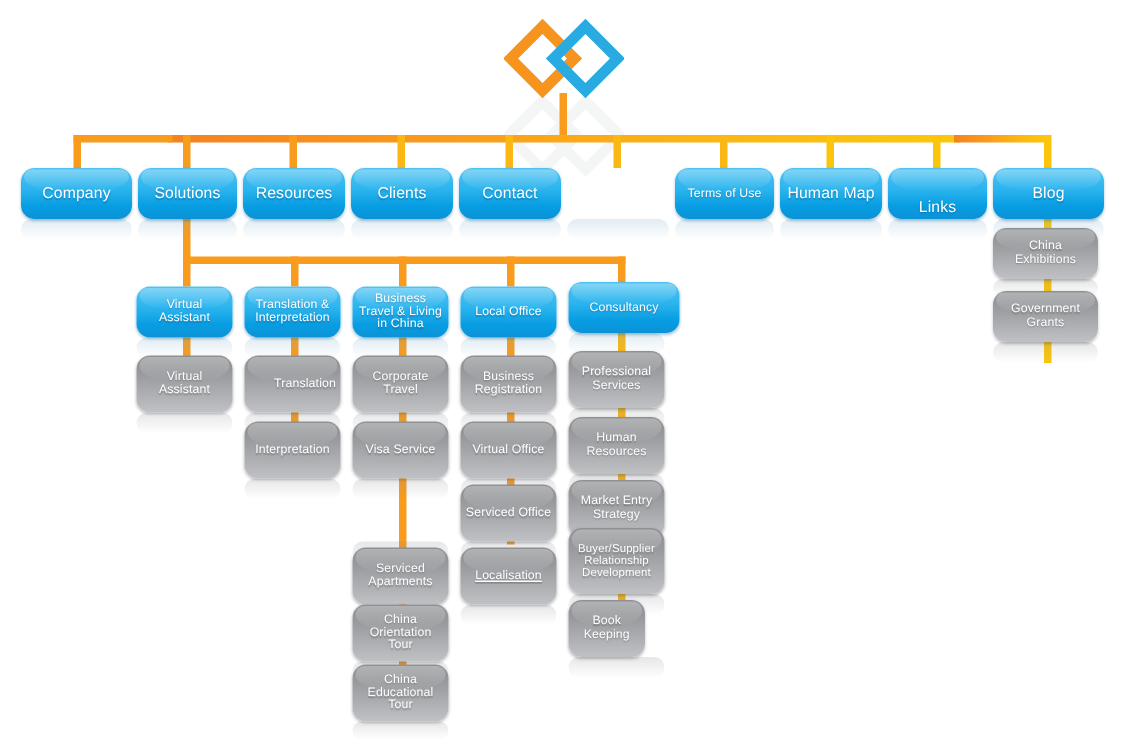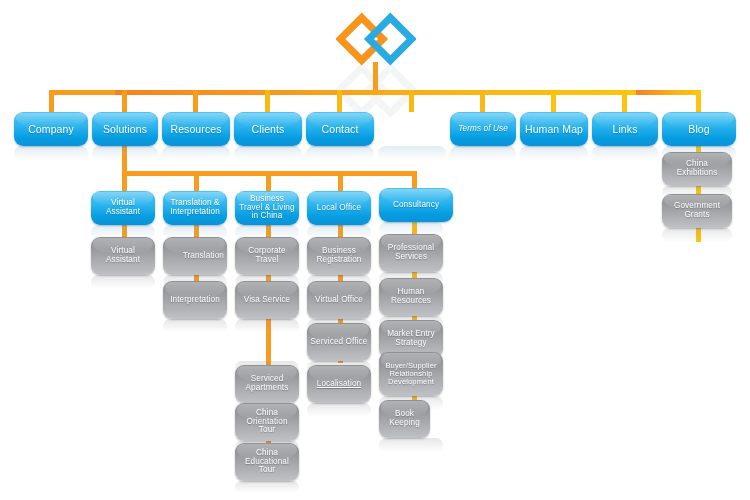--- a/index.html
+++ b/index.html
@@ -151,31 +151,31 @@
     </div>
 
   <div class="refl" style="left:306px;top:146px;width:68px;height:14px;"></div>
   <div class="node blue t1" style="left:306px;top:112px;width:68px;height:34px;">
       <span>Contact</span>
     </div>
 
   <div class="refl" style="left:378px;top:146px;width:68px;height:14px;"></div>
 
   <div class="refl" style="left:450px;top:146px;width:66px;height:14px;"></div>
-  <div class="node blue t2" style="left:450px;top:112px;width:66px;height:34px;font-style:italic;">
+  <div class="node blue t2" style="left:450px;top:112px;width:66px;height:34px;">
       <span>Terms of Use</span>
     </div>
 
   <div class="refl" style="left:520px;top:146px;width:68px;height:14px;"></div>
   <div class="node blue t1" style="left:520px;top:112px;width:68px;height:34px;">
       <span>Human Map</span>
     </div>
 
   <div class="refl" style="left:592px;top:146px;width:66px;height:14px;"></div>
-  <div class="node blue t1" style="left:592px;top:112px;width:66px;height:34px;">
+  <div class="node blue t1" style="left:592px;top:112px;width:66px;height:34px;align-items:flex-end;">
       <span>Links</span>
     </div>
 
   <div class="refl" style="left:662px;top:146px;width:74px;height:14px;"></div>
   <div class="node blue t1" style="left:662px;top:112px;width:74px;height:34px;">
       <span>Blog</span>
     </div>
 
   <div class="refl g" style="left:662px;top:186px;width:70px;height:12px;"></div>
   <div class="node gray t2" style="left:662px;top:152px;width:70px;height:34px;">

